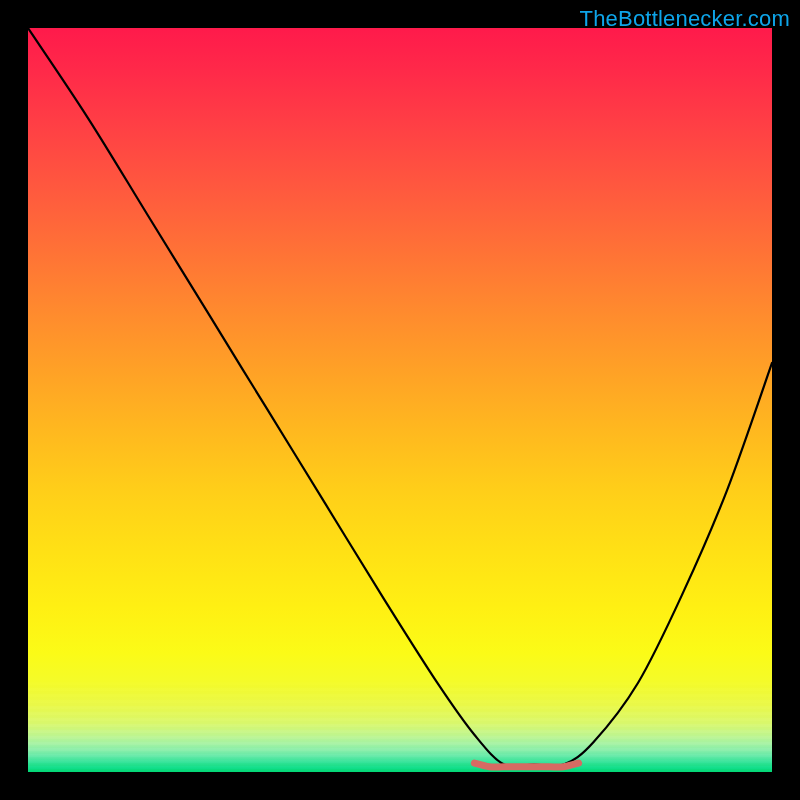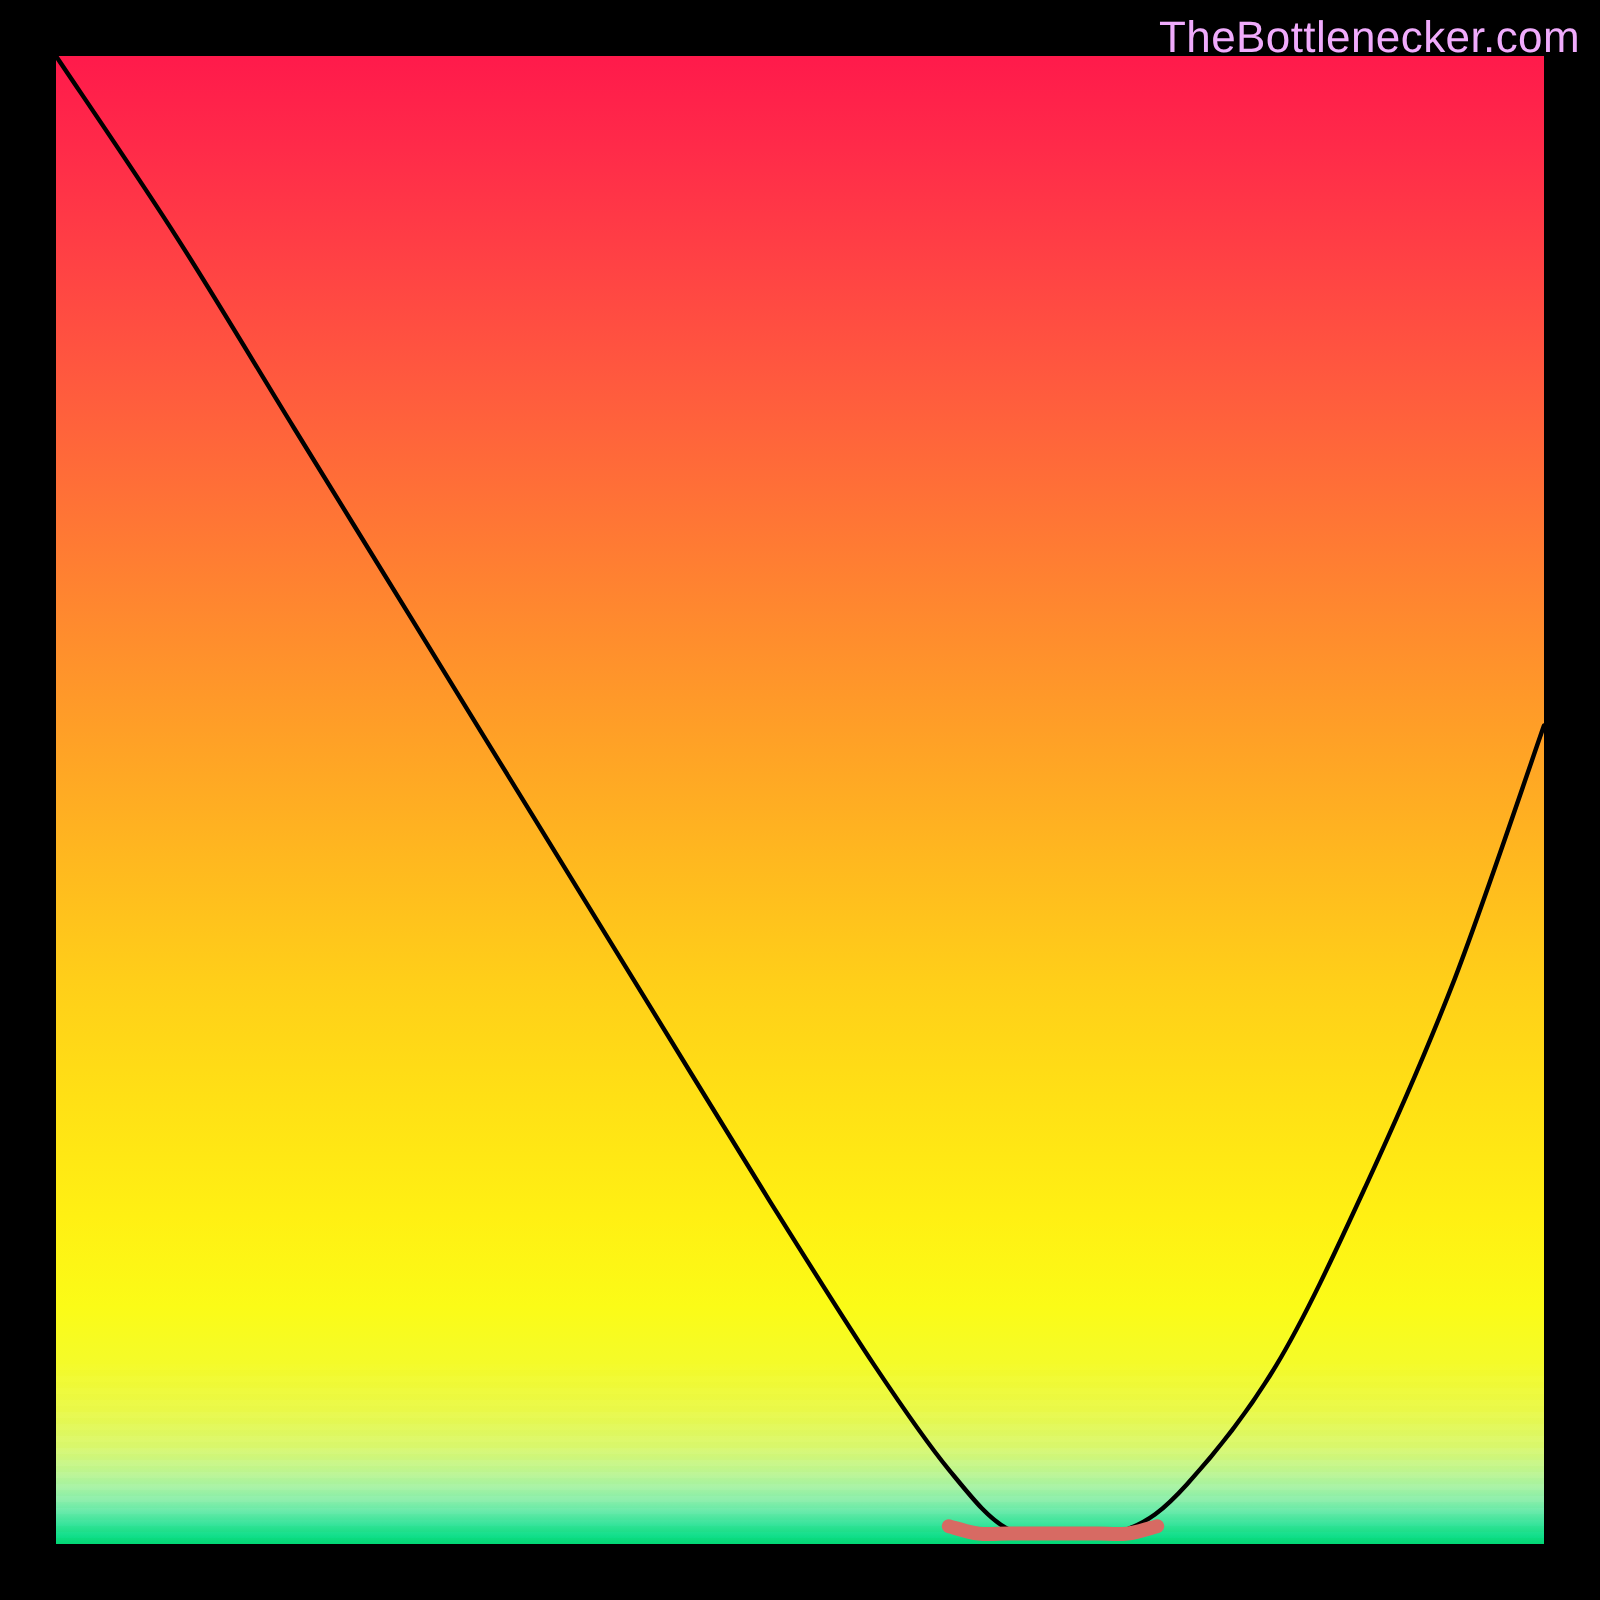--- a/index.html
+++ b/index.html
@@ -16,21 +16,21 @@
     top: 0;
     left: 0;
     width: 800px;
     height: 800px;
     background: #000;
   }
   .watermark {
     position: absolute;
     top: 6px;
     right: 10px;
-    color: #f0abfc;
+    color: #0ea5e9;
     font-size: 22px;
     font-weight: 500;
     letter-spacing: 0.2px;
     z-index: 5;
   }
   .plot-area {
     position: absolute;
     
     left: 28px;
     top: 28px;

